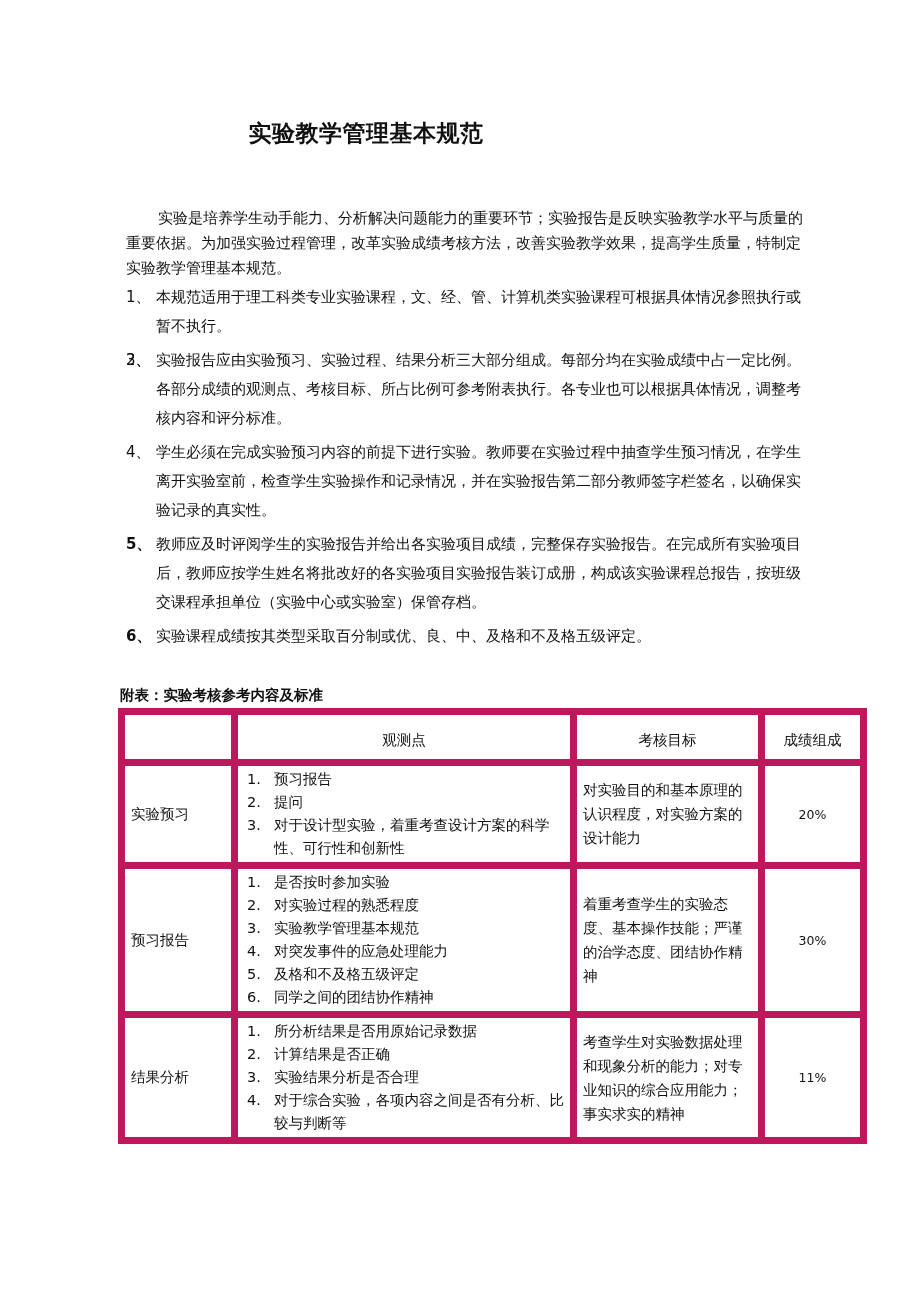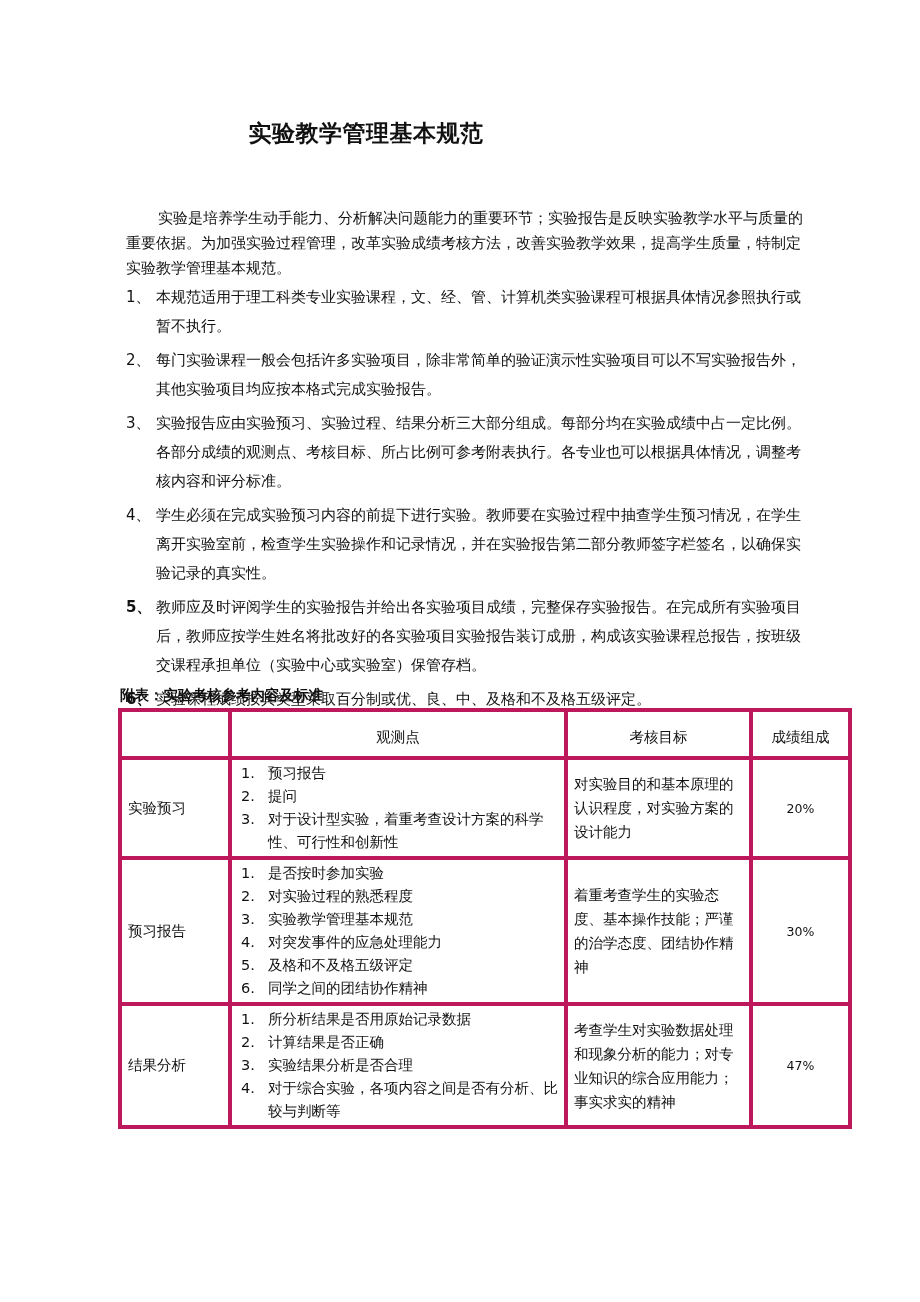--- a/index.html
+++ b/index.html
@@ -8,21 +8,21 @@
   .title { position: absolute; top: 118px; left: 0; width: 732px; text-align: center;
            font-size: 23px; font-weight: bold; letter-spacing: 0.5px; }
   .intro { position: absolute; left: 126px; top: 206px; width: 680px;
            font-size: 15px; line-height: 25px; text-indent: 32px; }
   .rules { position: absolute; left: 126px; top: 283px; width: 680px; margin: 0; padding: 0; list-style: none; }
   .rule { position: relative; padding-left: 30px; font-size: 15px; line-height: 29px; margin-bottom: 5px; }
   .rule .num { position: absolute; left: 0; top: 0; }
   .rule .num.bold { font-weight: bold; }
   .appendix { position: absolute; left: 120px; top: 686px; font-size: 14.5px; font-weight: bold; }
   table.std { position: absolute; left: 118px; top: 708px; border-collapse: collapse; font-size: 14.5px; }
-  table.std td, table.std th { border: 4px solid #be185d; padding: 0 6px; vertical-align: middle; font-weight: normal; }
+  table.std td, table.std th { border: 7px solid #be185d; padding: 0 6px; vertical-align: middle; font-weight: normal; }
   table.std th { height: 38px; padding-top: 6px; }
   .c1 { width: 94px; text-align: left; }
   .c2 { width: 320px; }
   .c3 { width: 169px; line-height: 24px; margin-top: 46px; }
   .c4 { width: 83px; text-align: center; font-size: 12.5px; }
   table.std th.c2, table.std th.c3 { text-align: center; }
   table.std th.c4 { font-size: 14.5px; }
   .obs { margin: 0; padding: 2px 0; list-style: none; }
   .obs li { position: relative; padding-left: 30px; line-height: 23px; }
   .obs li .n { position: absolute; left: 3px; }
@@ -36,21 +36,21 @@
 <body>
 
 <div class="watermark">www.zixin.com.cn</div>
 
 <h1 class="title" style="margin:0;">实验教学管理基本规范</h1>
 
 <p class="intro" style="margin:0;">实验是培养学生动手能力、分析解决问题能力的重要环节；实验报告是反映实验教学水平与质量的重要依据。为加强实验过程管理，改革实验成绩考核方法，改善实验教学效果，提高学生质量，特制定实验教学管理基本规范。</p>
 
 <ol class="rules">
   <li class="rule"><span class="num">1、</span><span>本规范适用于理工科类专业实验课程，文、经、管、计算机类实验课程可根据具体情况参照执行或暂不执行。</span></li>
-  <li class="rule"><span class="num">2、</span><span>每门实验课程一般会包括许多实验项目，除非常简单的验证演示性实验项目可以不写实验报告外，其他实验项目均应按本格式完成实验报告。</span></li>
+  <li class="rule"><span class="num">2、</span></li>
   <li class="rule"><span class="num">3、</span><span>实验报告应由实验预习、实验过程、结果分析三大部分组成。每部分均在实验成绩中占一定比例。各部分成绩的观测点、考核目标、所占比例可参考附表执行。各专业也可以根据具体情况，调整考核内容和评分标准。</span></li>
   <li class="rule"><span class="num">4、</span><span>学生必须在完成实验预习内容的前提下进行实验。教师要在实验过程中抽查学生预习情况，在学生离开实验室前，检查学生实验操作和记录情况，并在实验报告第二部分教师签字栏签名，以确保实验记录的真实性。</span></li>
   <li class="rule"><span class="num bold">5、</span><span>教师应及时评阅学生的实验报告并给出各实验项目成绩，完整保存实验报告。在完成所有实验项目后，教师应按学生姓名将批改好的各实验项目实验报告装订成册，构成该实验课程总报告，按班级交课程承担单位（实验中心或实验室）保管存档。</span></li>
   <li class="rule"><span class="num bold">6、</span><span>实验课程成绩按其类型采取百分制或优、良、中、及格和不及格五级评定。</span></li>
 </ol>
 
 <div class="appendix">附表：实验考核参考内容及标准</div>
 
 <table class="std">
   <thead>
@@ -93,16 +93,16 @@
       <td class="c1">结果分析</td>
       <td class="c2">
         <ul class="obs">
           <li><span class="n">1.</span><span>所分析结果是否用原始记录数据</span></li>
           <li><span class="n">2.</span><span>计算结果是否正确</span></li>
           <li><span class="n">3.</span><span>实验结果分析是否合理</span></li>
           <li><span class="n">4.</span><span>对于综合实验，各项内容之间是否有分析、比较与判断等</span></li>
         </ul>
       </td>
       <td class="c3">考查学生对实验数据处理和现象分析的能力；对专业知识的综合应用能力；事实求实的精神</td>
-      <td class="c4">47%</td>
+      <td class="c4">11%</td>
     </tr>
   </tbody>
 </table>
 
 </body></html>

